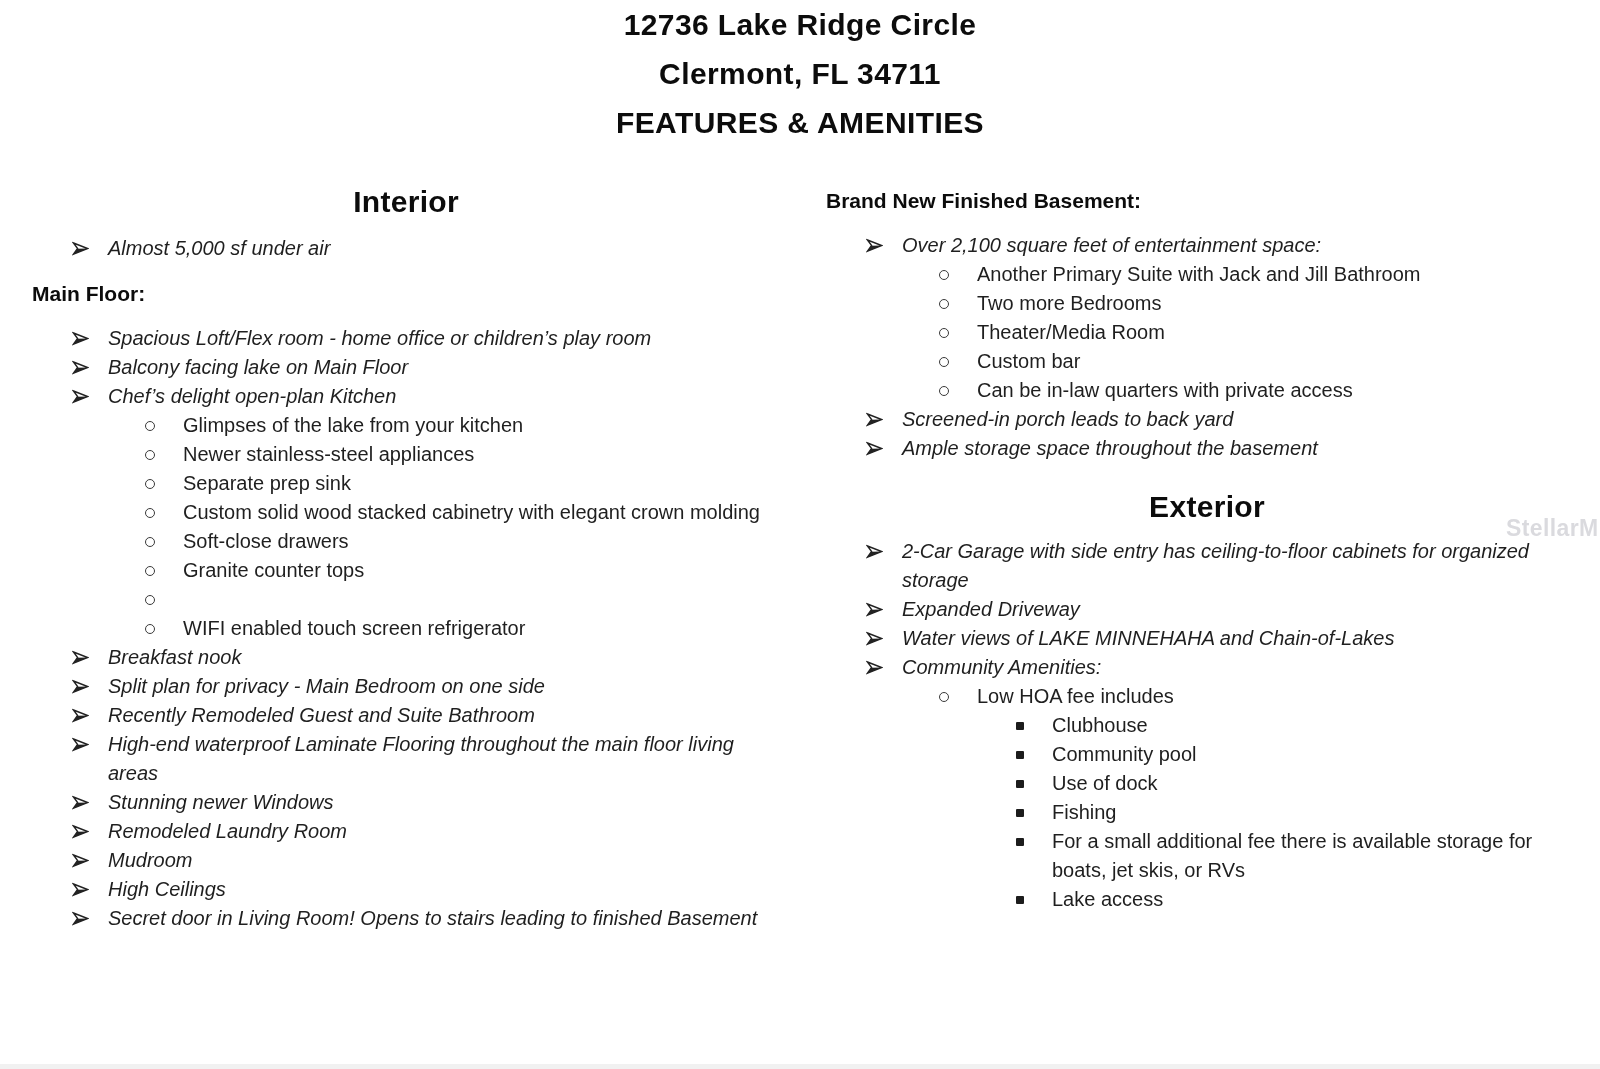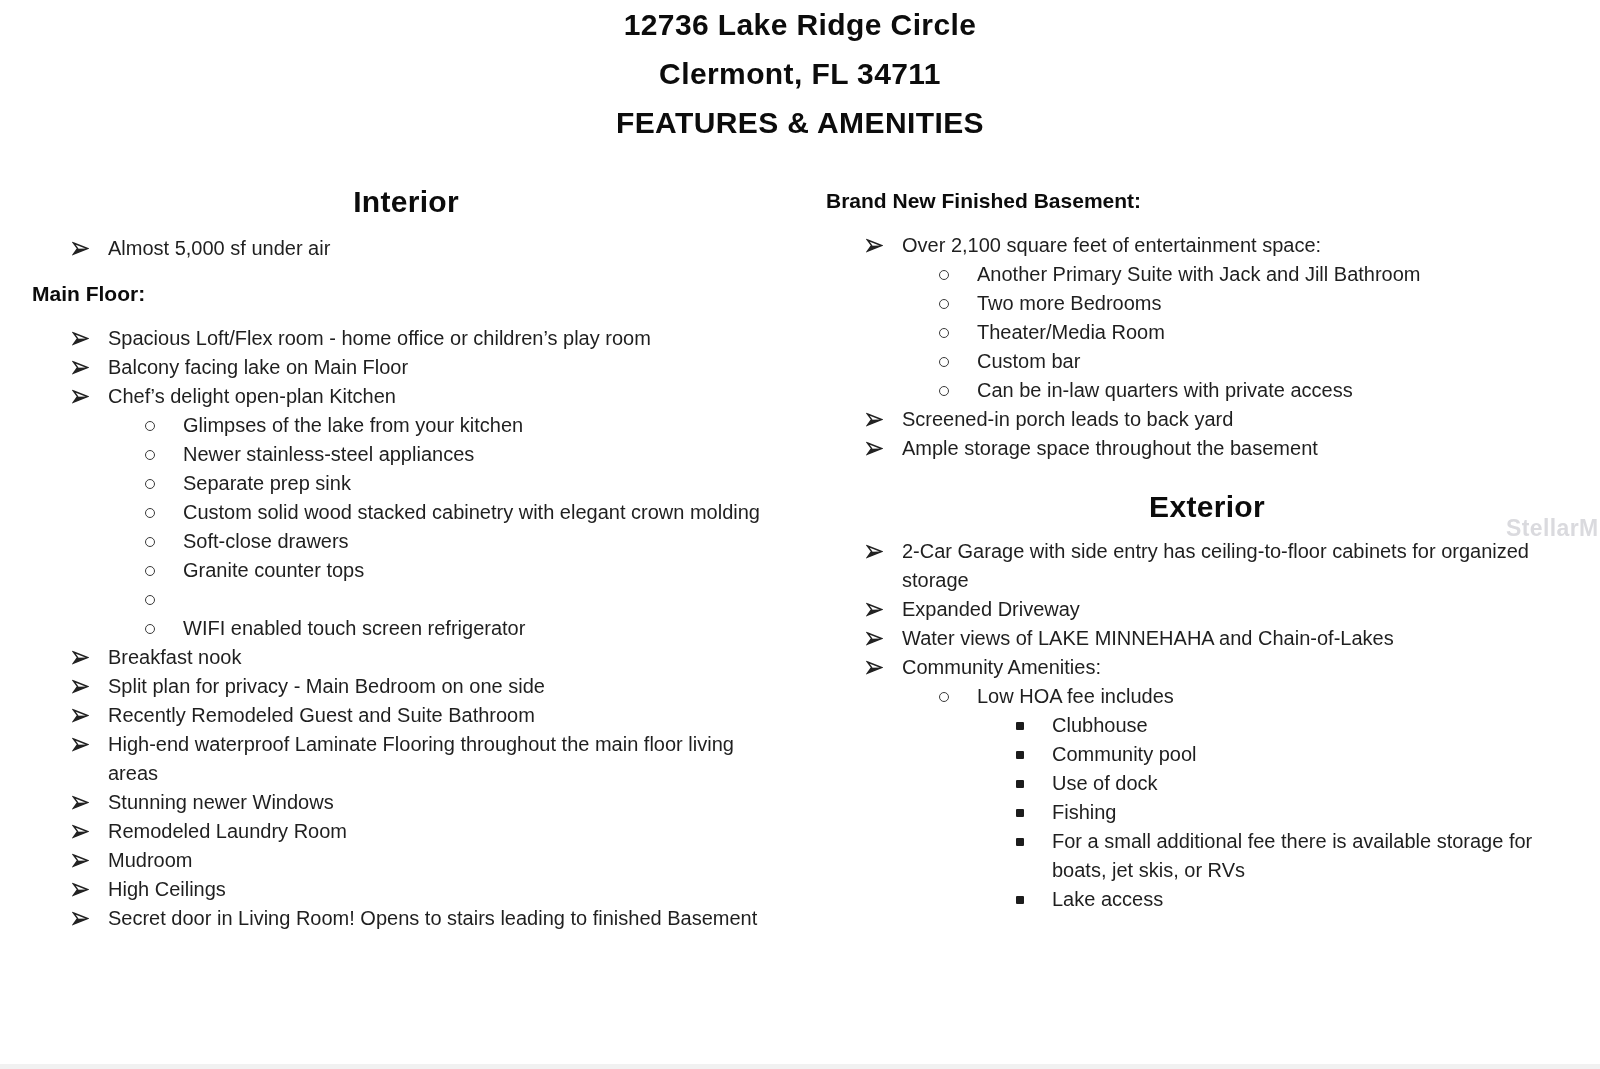--- a/index.html
+++ b/index.html
@@ -36,21 +36,21 @@
     font-weight:700; font-size:21px; line-height:29px;
     margin:16px 0; color:var(--heading,#0c0c0c);
   }
 
   
   .li { display:flex; align-items:flex-start; }
   .marker-box {
     flex:0 0 36px; display:flex; align-items:center; justify-content:flex-start;
     height:29px;
   }
-  .level-1 { padding-left:40px; }
+  .level-1 { padding-left:40px;font-style:italic; }
   .level-2 { padding-left:113px; }
   .level-2 .marker-box { flex-basis:38px; }
   .level-3 { padding-left:190px; }
   .level-3 .marker-box { flex-basis:36px; }
   .txt { flex:1; }
 
   .circle {
     width:10px; height:10px; border:1.6px solid #3a3a3a; border-radius:50%;
     background:transparent; display:inline-block;
   }

